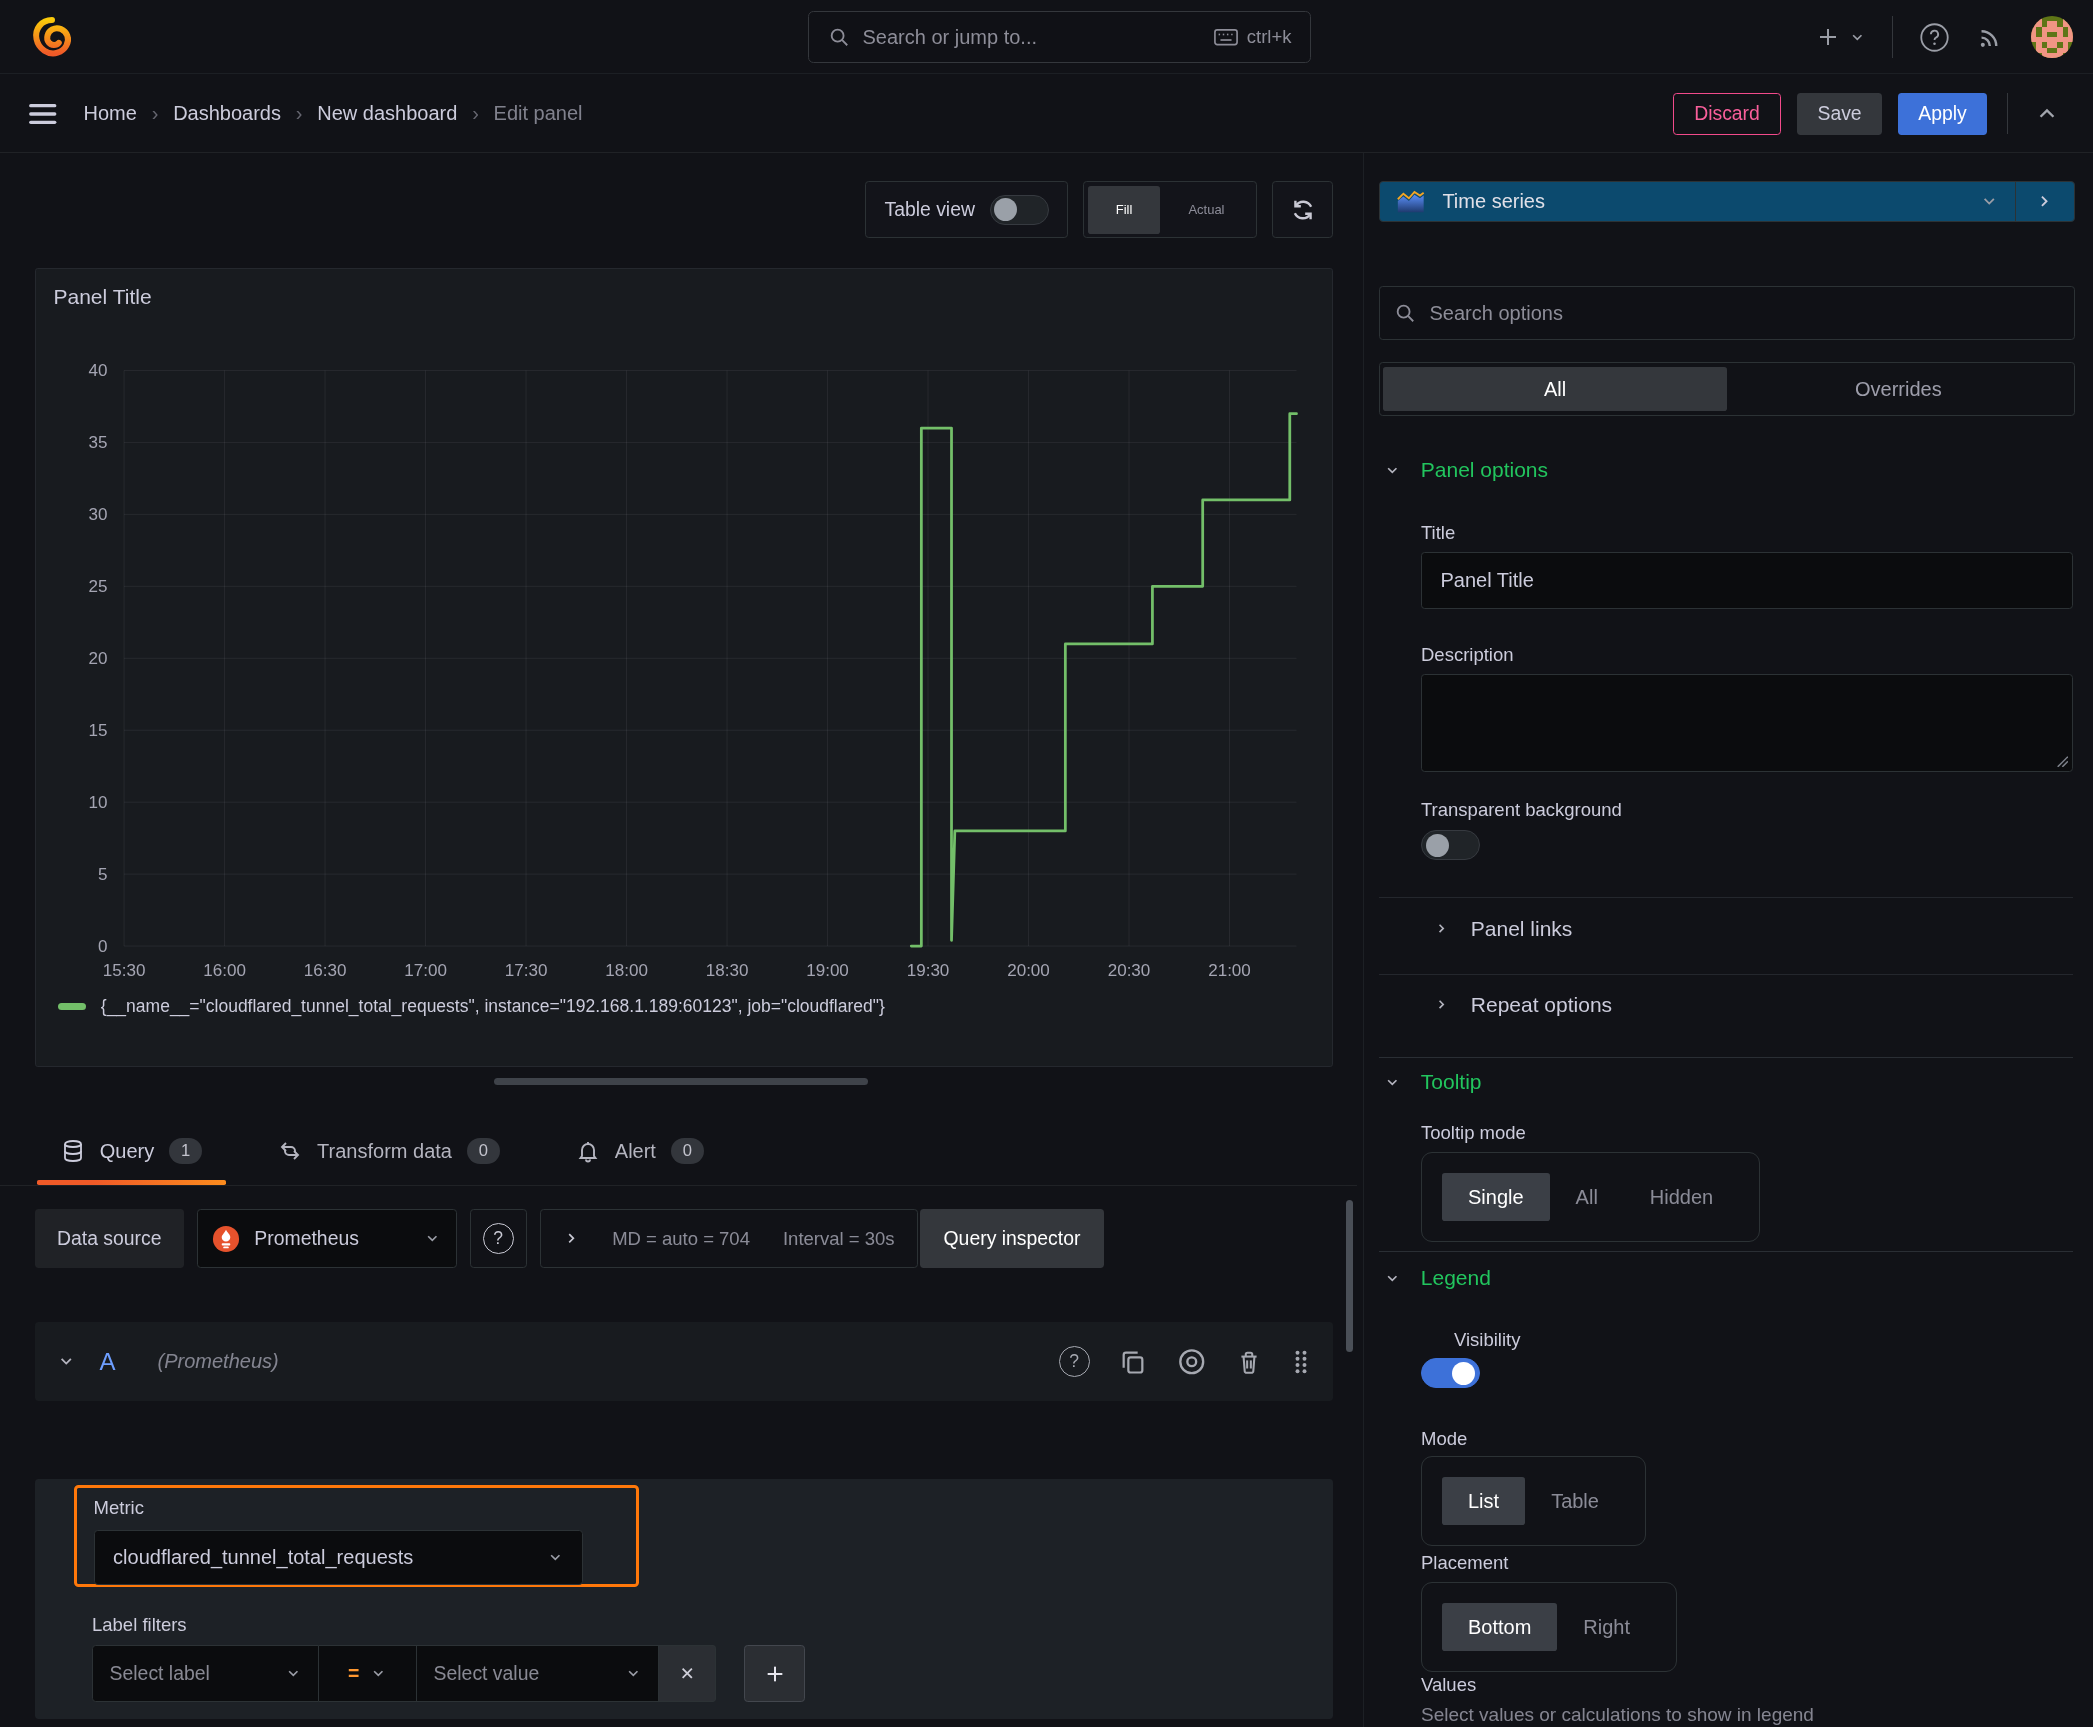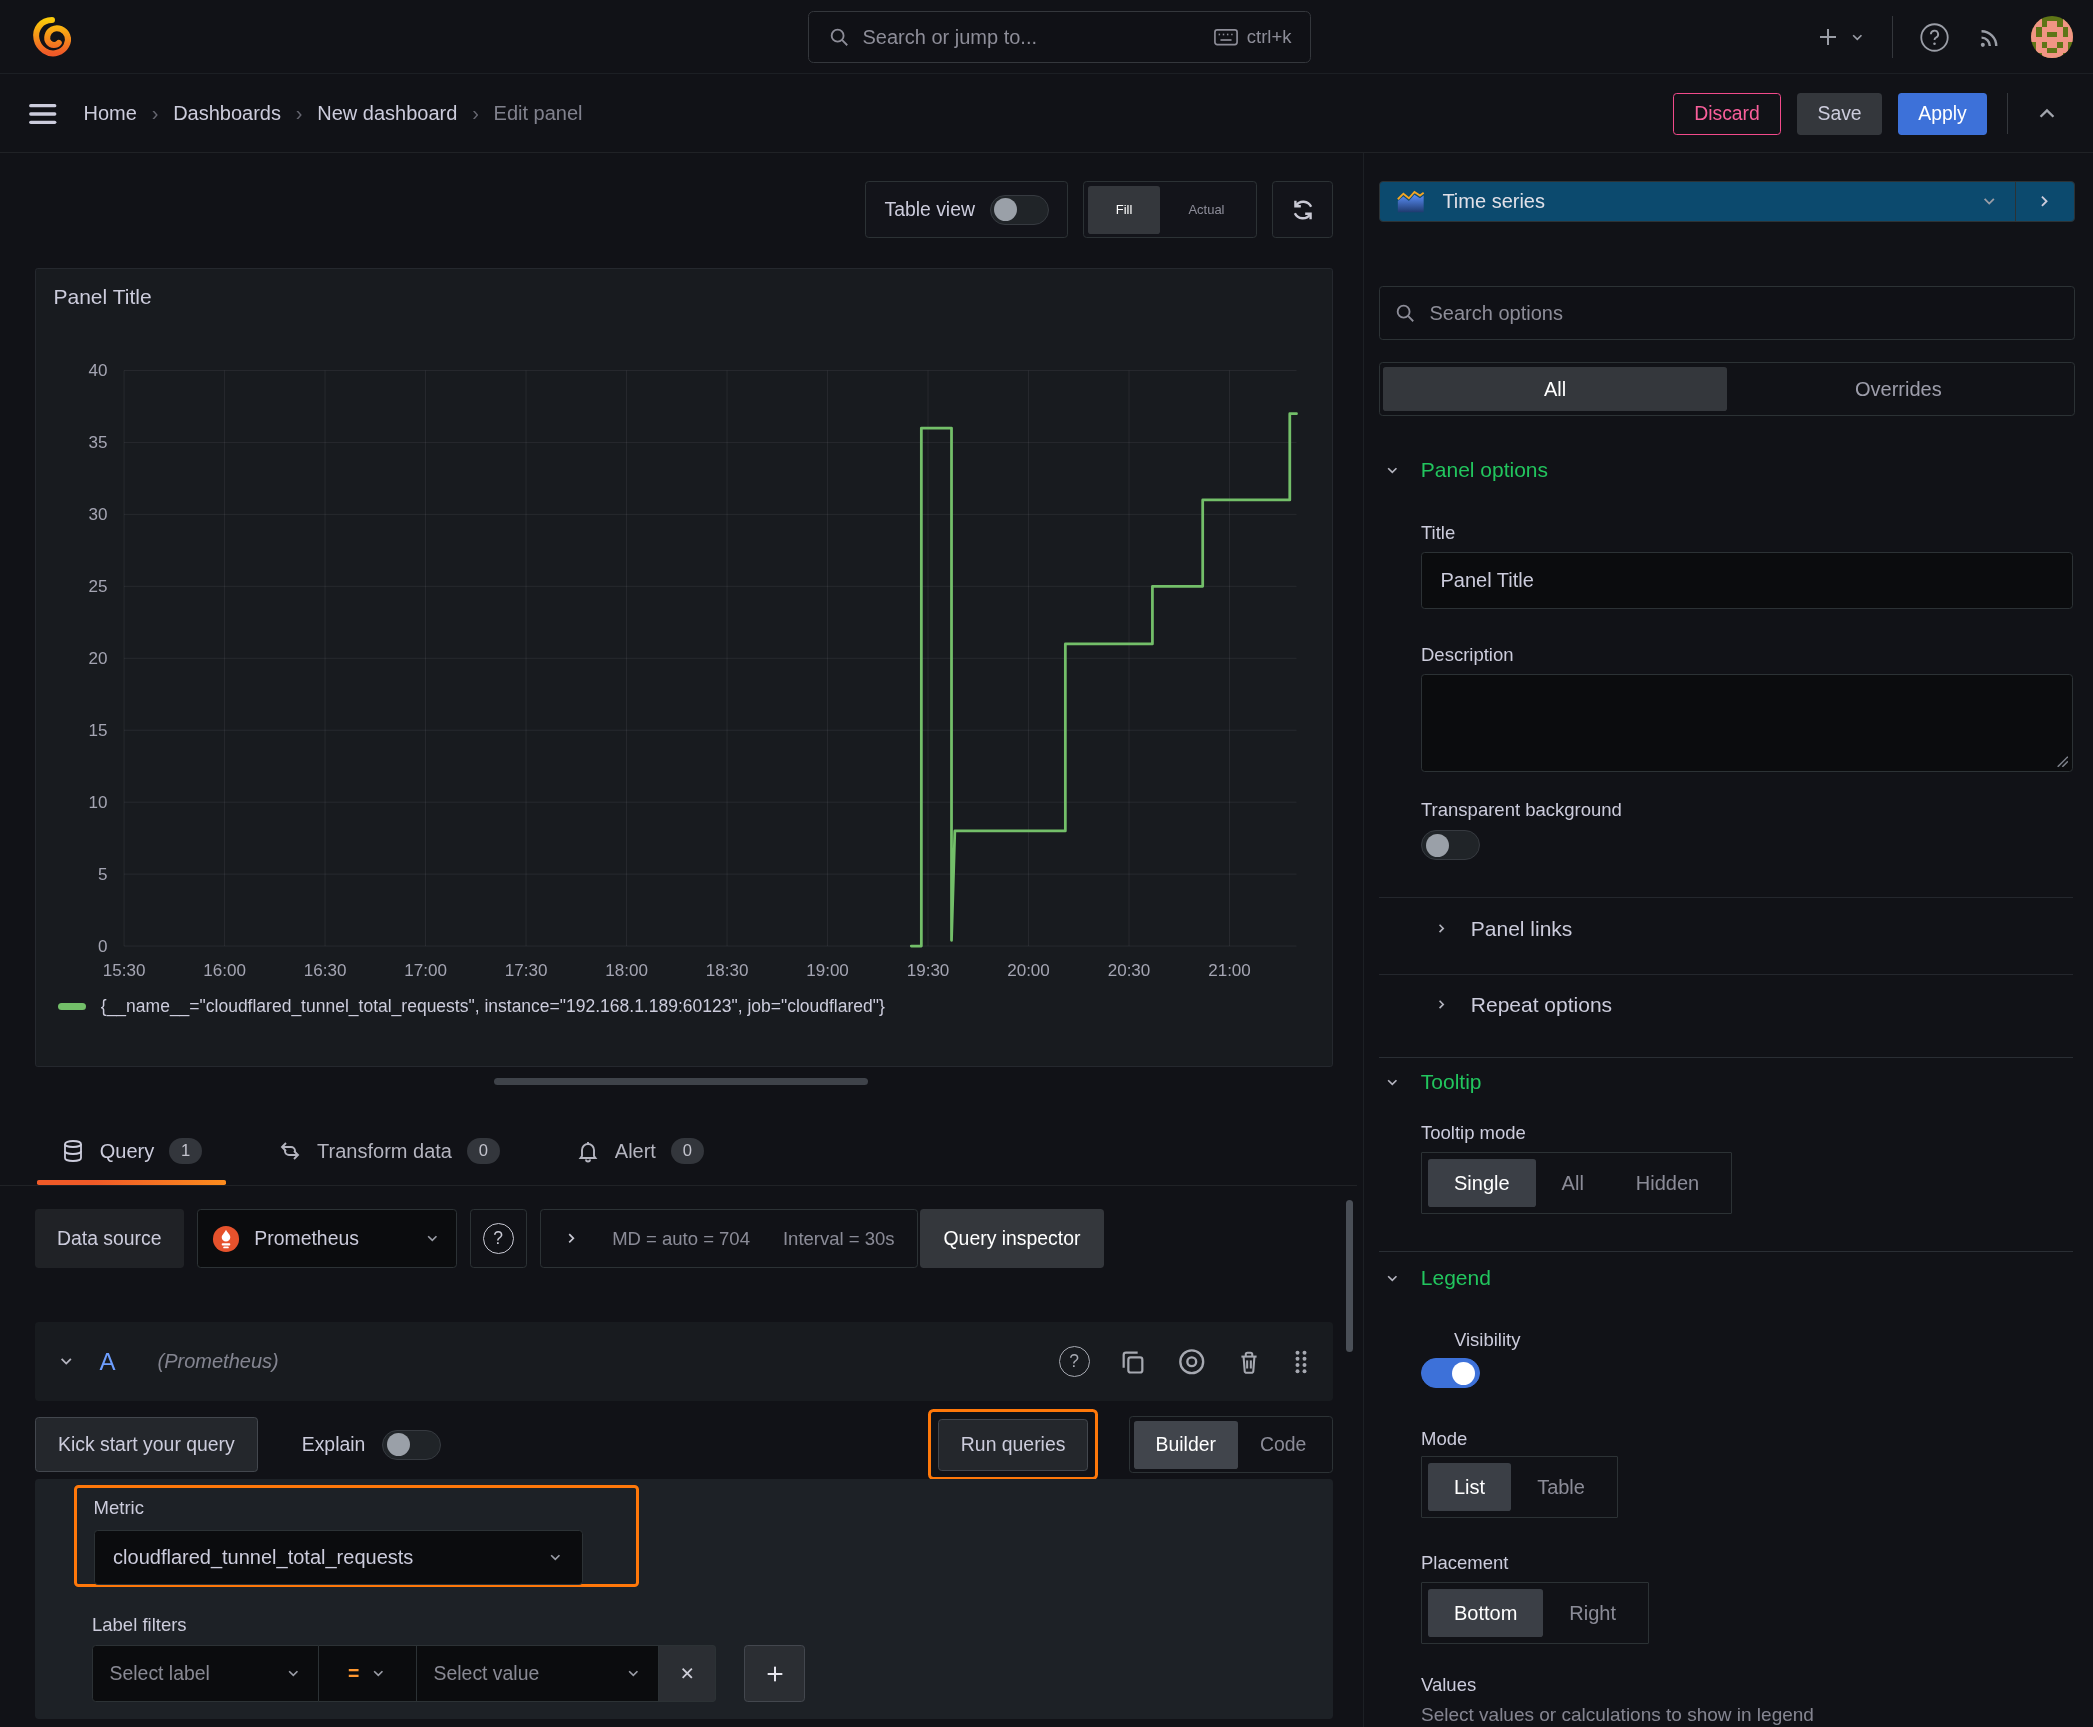--- a/index.html
+++ b/index.html
@@ -128,21 +128,21 @@
 
   .sec-head { position:absolute; display:flex; align-items:center; gap:20px; font-size:21px; font-weight:500; color:#22c55e; cursor:pointer; }
   .sec-head .chev { color:#b4b4bf; }
   .flabel { position:absolute; font-size:18.5px; color:#ccccdc; }
   .side-input { position:absolute; left:46px; width:652px; height:57px; background:#0b0c0e; border:0.9px solid #2c3235; border-radius:3.7px; color:#ccccdc; font-size:20px; padding:0 18.5px; font-family:inherit; outline:none; }
   .desc-area { position:absolute; left:46px; top:521px; width:652px; height:98px; background:#0b0c0e; border:0.9px solid #2c3235; border-radius:3.7px; }
   .resize-glyph { position:absolute; right:3.7px; bottom:3.7px; color:#7d818a; }
   .divider { position:absolute; left:3.7px; width:694px; height:0.9px; background:#24272d; }
   .collapse-row { position:absolute; left:59px; display:flex; align-items:center; gap:22px; font-size:21px; color:#ccccdc; cursor:pointer; height:41px; }
   .collapse-row .chev { color:#b4b4bf; }
-  .seg-group { position:absolute; display:flex; border:0.9px solid #2c3235; border-radius:1px; padding:6px; }
+  .seg-group { position:absolute; display:flex; border:0.9px solid #2c3235; border-radius:11px; padding:20px; }
   .seg-group .seg-item { height:48px; display:flex; align-items:center; padding:0 26px; font-size:20px; color:rgba(204,204,220,.65); border-radius:2.8px; cursor:pointer; }
   .seg-group .seg-item.sel { background:#3b3f46; color:#ffffff; }
   .values-desc { position:absolute; left:46px; top:1551px; font-size:19px; color:rgba(204,204,220,.62); }
 </style>
 </head>
 <body>
 
 <div class="app">
 
   <div class="topbar">
@@ -457,36 +457,20 @@
             <circle cx="11" cy="9.3" r="1.7"></circle>
             <circle cx="5" cy="14.6" r="1.7"></circle>
             <circle cx="11" cy="14.6" r="1.7"></circle>
             <circle cx="5" cy="20" r="1.7"></circle>
             <circle cx="11" cy="20" r="1.7"></circle>
           </svg>
       </span>
     </div>
   </div>
 
-  <div class="kick-row">
-    <span class="kick-btn">Kick start your query</span>
-    <span class="explain">
-      <span>Explain</span>
-      <span class="toggle">
-          <span class="knob"></span>
-        </span>
-    </span>
-    <span class="run-wrap">
-      <span class="run-btn">Run queries</span>
-    </span>
-    <span class="builder-code">
-      <span class="bc-item sel">Builder</span>
-      <span class="bc-item">Code</span>
-    </span>
-  </div>
 
   <div class="editor-body">
     <div class="metric-wrap">
       <span class="field-label">Metric</span>
       <div class="metric-select">
         <span>cloudflared_tunnel_total_requests</span>
         <span class="icon chev">
           <svg width="16.6" height="16.6" viewBox="0 0 24 24" stroke="currentColor" fill="none" stroke-width="2.4">
               <polyline points="6,9 12,15 18,9"></polyline>
             </svg>

